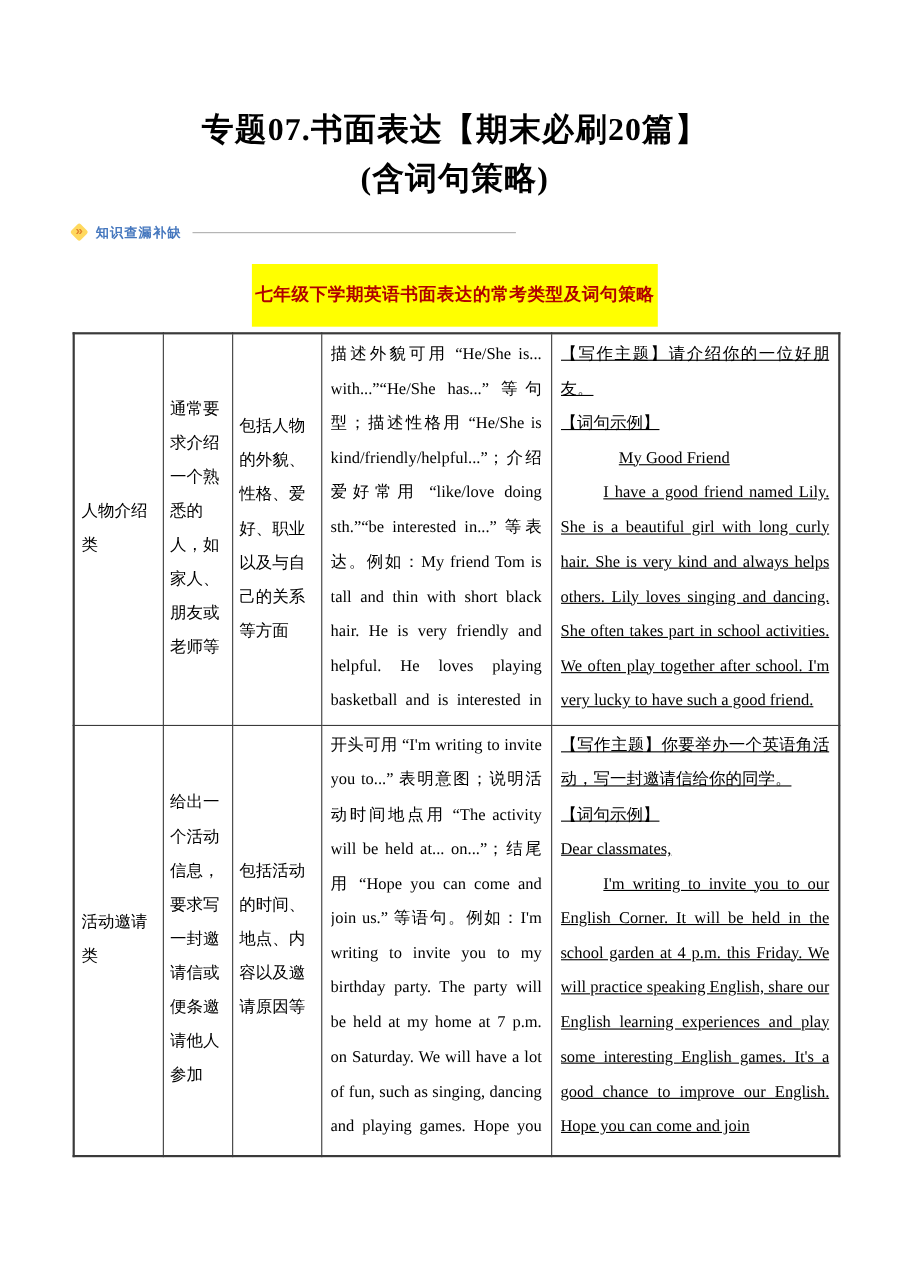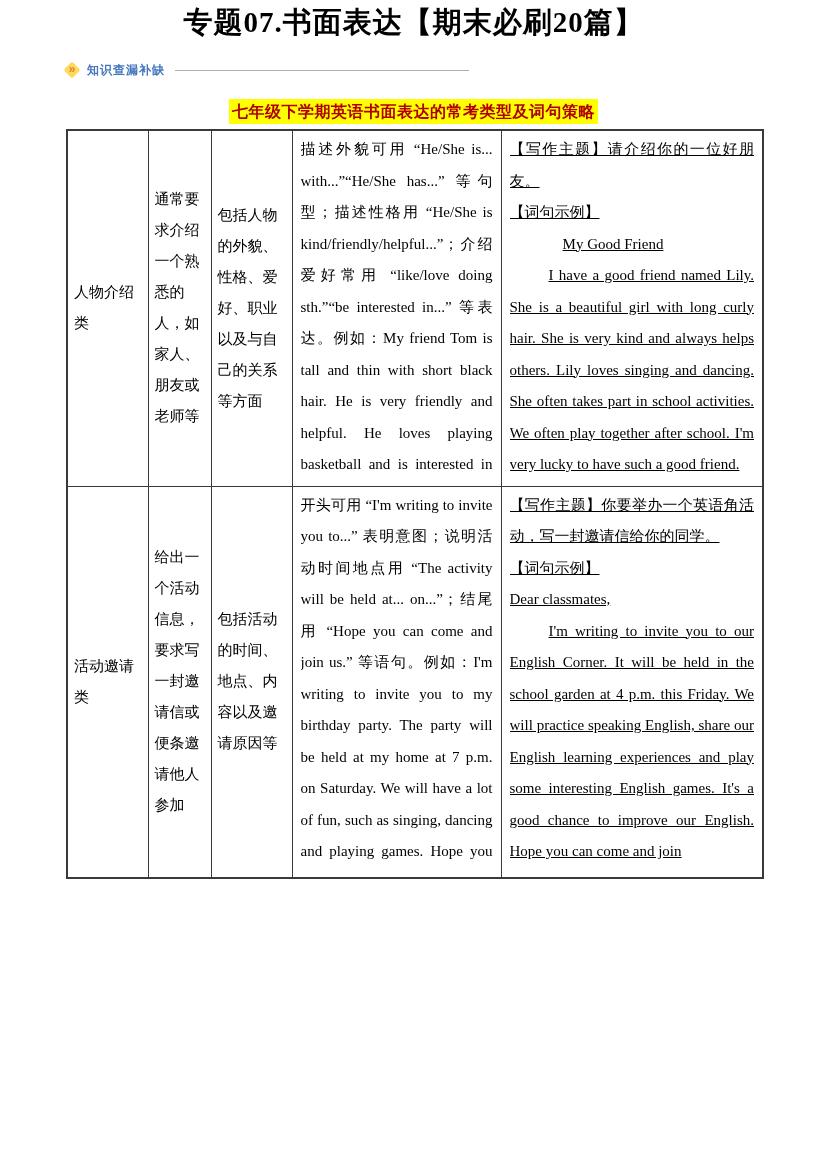--- a/index.html
+++ b/index.html
@@ -5,33 +5,33 @@
   * { margin:0; padding:0; box-sizing:border-box; }
   html,body { background:#ffffff; }
   body {
     width:827px; height:1169px;
     font-family:"Liberation Serif","DejaVu Serif",serif;
     color:#000;
   }
   .page { position:relative; width:827px; height:1169px; overflow:hidden; background:#fff; }
 
   
-  .doc-title { text-align:center; font-weight:bold; font-size:29px; line-height:45px; letter-spacing:1px; }
+  .doc-title { text-align:center; padding-top:96px; font-weight:bold; font-size:29px; line-height:45px; letter-spacing:1px; }
 
   
   .section-row { display:flex; align-items:center; margin:13px 0 0 64px; height:24px; }
   .diamond-icon { position:relative; width:16px; height:16px; margin-right:7px; flex:0 0 auto; }
   .diamond-icon .sq { position:absolute; left:2px; top:2px; right:2px; bottom:2px; background:var(--icon-yellow,#FFD95E); transform:rotate(45deg); border-radius:2px; }
   .diamond-icon .chev { position:absolute; left:0; top:-1px; width:100%; height:100%; display:flex; align-items:center; justify-content:center; color:var(--icon-orange,#E2832C); font-weight:bold; font-size:12px; font-family:"Liberation Sans","DejaVu Sans",sans-serif; }
   .section-label { color:var(--label-blue,#4577BE); font-weight:bold; font-size:12px; letter-spacing:1px; font-family:"Liberation Sans","DejaVu Sans",sans-serif; }
   .section-line { width:294px; height:1px; background:#ADADAD; margin-left:10px; }
 
   
   .caption-wrap { text-align:center; margin-top:17px; }
-  .table-caption { display:inline-block; background:var(--highlight-yellow,#FFFF00); color:var(--caption-red,#B00000); font-weight:bold; font-size:16px; line-height:23px; padding:1px 3px; letter-spacing:0.5px; }
+  .table-caption { display:inline-block; background:var(--highlight-yellow,#FFFF00); color:var(--caption-red,#B00000); font-weight:bold; font-size:16px; line-height:23px; padding:17px 3px; letter-spacing:0.5px; }
 
   
   table.main { margin:5px 0 0 66px; width:696px; border-collapse:collapse; table-layout:fixed; border:2px solid #3a3a3a; }
   table.main th, table.main td { border:1px solid #3a3a3a; font-size:15px; }
   col.c1 { width:81px; } col.c2 { width:63px; } col.c3 { width:81px; } col.c4 { width:209px; } col.c5 { width:262px; }
   th { height:30px; font-weight:bold; text-align:center; font-size:15px; }
   tr.content-row-1 td { height:356px; }
   tr.content-row-2 td { height:392px; }
   td.mid { vertical-align:middle; padding:1px 6px; line-height:31px; text-align:left; }
   td.top { vertical-align:top; padding:3px 8px 0 8px; line-height:31.5px; text-align:justify; }
@@ -43,20 +43,21 @@
   .ex p.heading[data-align="left"] { text-align:left; }
   .ex p.body { text-indent:2.6em; }
 </style>
 </head>
 <body>
 
 <div class="page">
 
   <div class="doc-title">
     <div>专题07.书面表达【期末必刷20篇】</div>
+    <div>(含词句策略)</div>
   </div>
 
   <div class="section-row">
     <span class="diamond-icon">
       <span class="sq"></span>
       <span class="chev">»</span>
     </span>
     <span class="section-label">知识查漏补缺</span>
     <span class="section-line"></span>
   </div>

